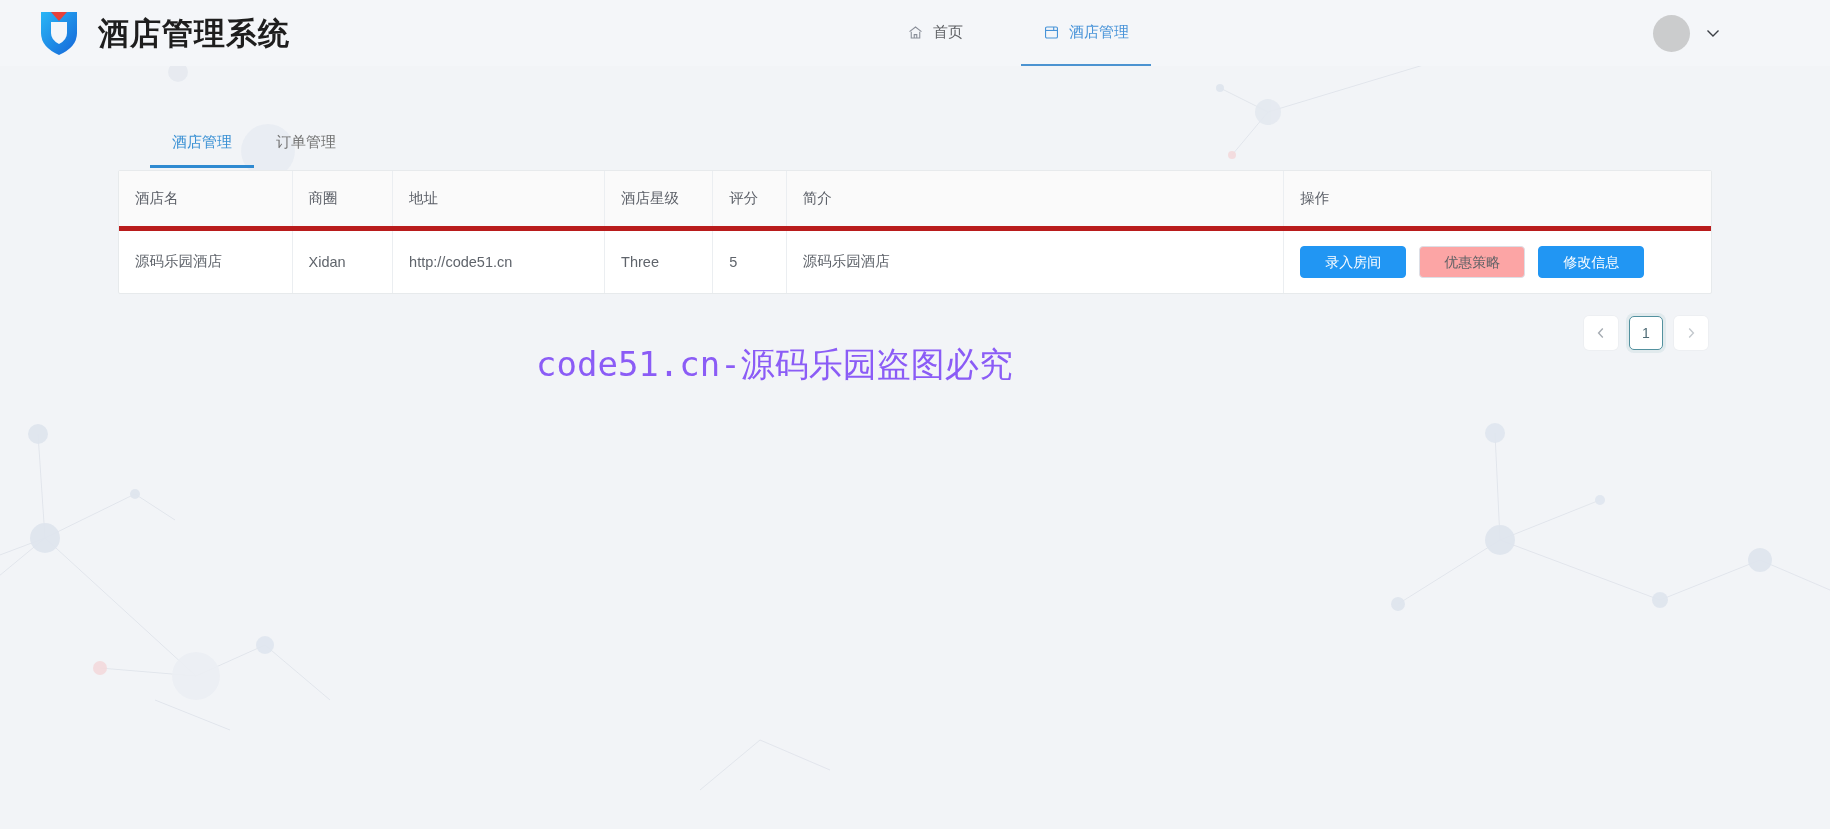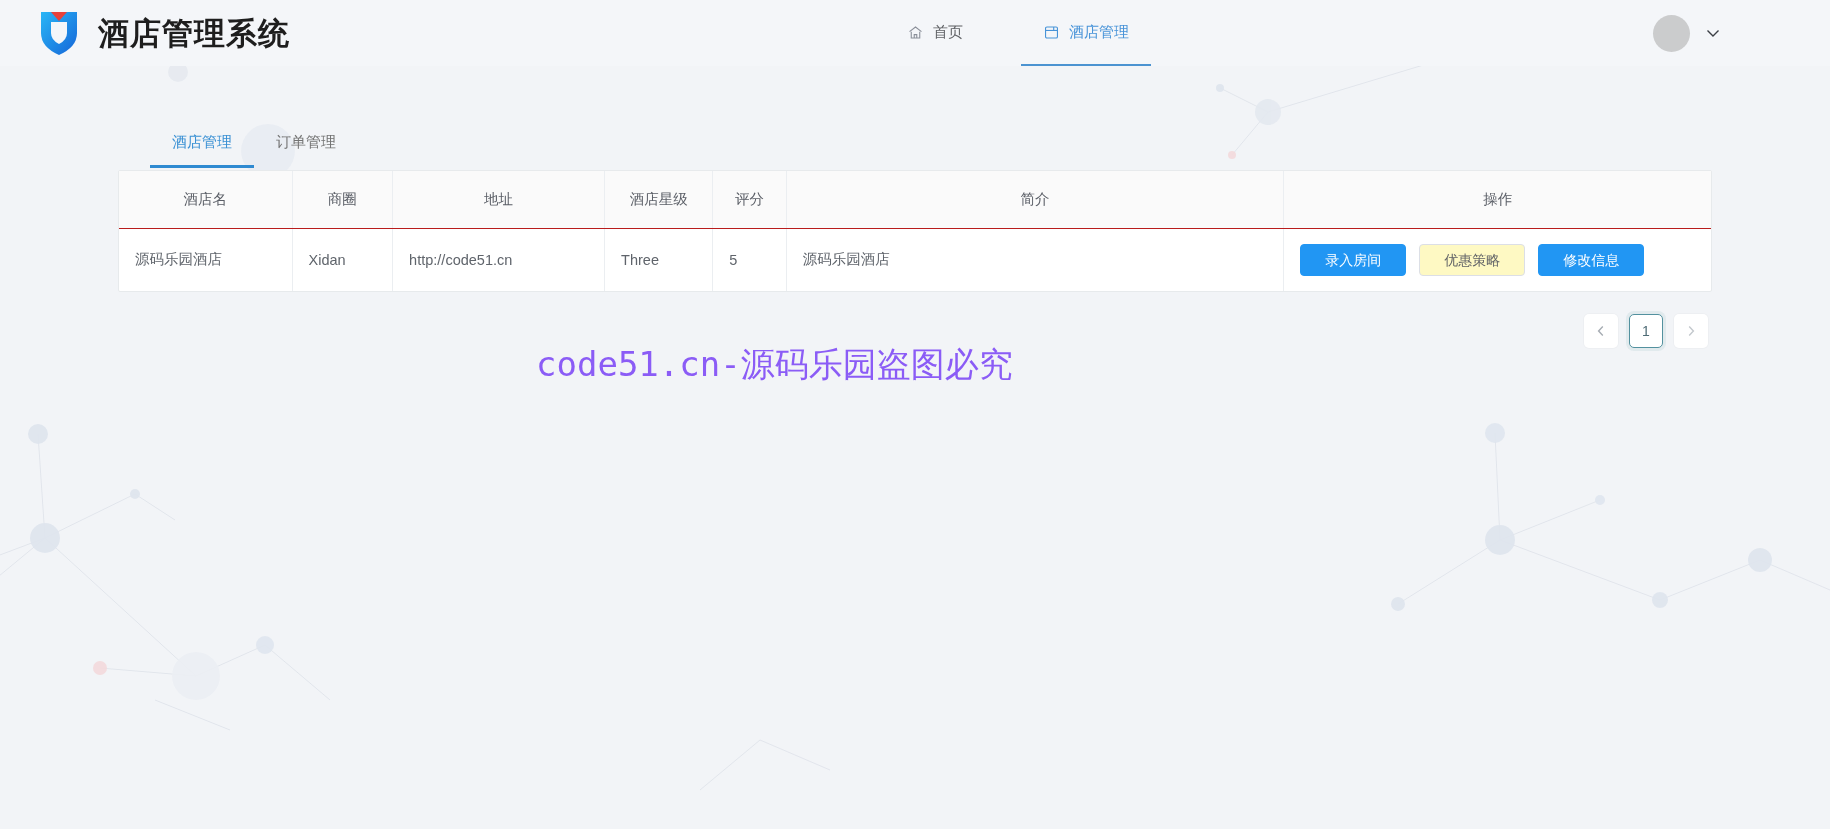--- a/index.html
+++ b/index.html
@@ -63,24 +63,24 @@
     border: 1px solid #e7eaec;
     border-radius: 2px;
     margin-top: 2px;
   }
   table { width: 100%; border-collapse: collapse; table-layout: fixed; }
   thead th {
     background: #fafafa;
     color: #5a5e66;
     font-size: 14.5px;
     font-weight: normal;
-    text-align: center;
+    text-align: left;
     padding: 17px 16px;
     height: 57px;
-    border-bottom: 1px solid #b91c1c;
+    border-bottom: 5px solid #b91c1c;
     border-right: 1px solid #ebeef1;
     vertical-align: middle;
   }
   thead th:last-child { border-right: none; }
   tbody td {
     color: #5f646b;
     font-size: 14.5px;
     padding: 15px 16px;
     height: 61px;
     border-bottom: 5px solid #0369a1;
@@ -99,21 +99,21 @@
   .col-desc  { width: 460px; }
   .col-ops   { width: 395px; }
 
   .ops { display: flex; align-items: center; gap: 13px; }
   .btn {
     font-family: inherit; font-size: 14px;
     padding: 7px 24px; border-radius: 4px;
     cursor: pointer; white-space: nowrap; line-height: 1.15;
   }
   .btn-primary { background: #2196f3; color: #ffffff; border: 1px solid #2196f3; }
-  .btn-default { background: #fef9c3; color: #606266; border: 1px solid #dcdfe6; }
+  .btn-default { background: #fca5a5; color: #606266; border: 1px solid #dcdfe6; }
 
   
   .watermark {
     position: absolute; z-index: 9;
     left: 536px; top: 342px;
     font-family: "DejaVu Sans Mono", "Liberation Mono", monospace;
     font-size: 34px; color: #8b5cf6; letter-spacing: 0px;
     white-space: nowrap; pointer-events: none;
   }
 

